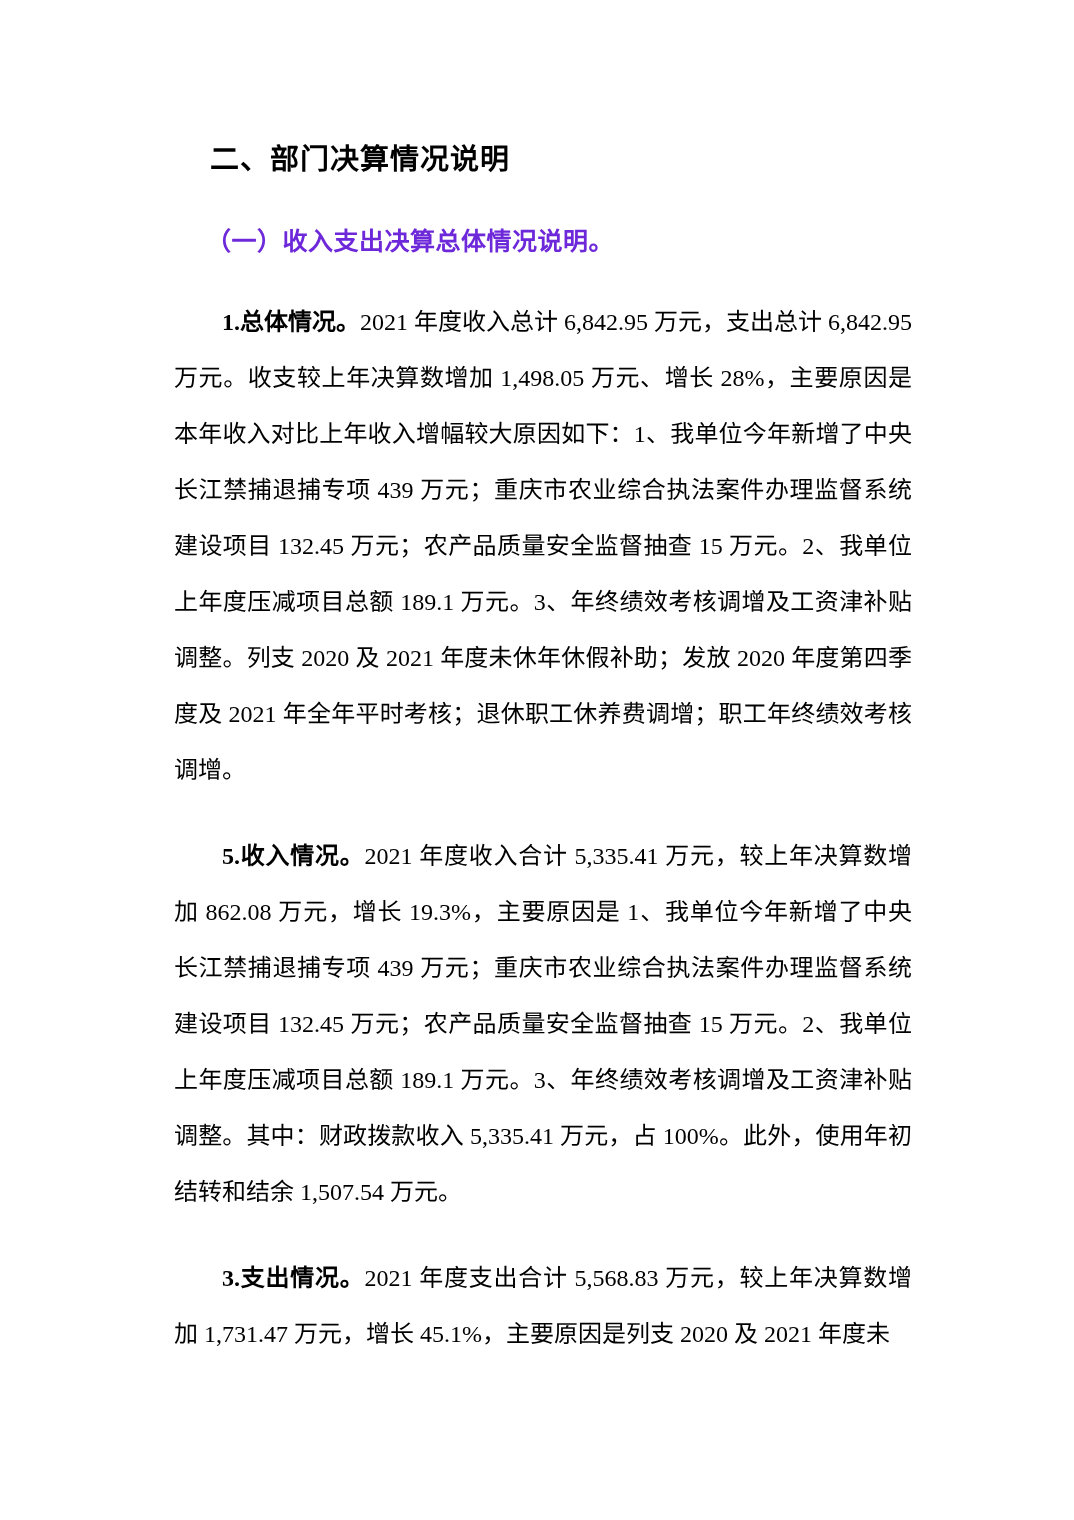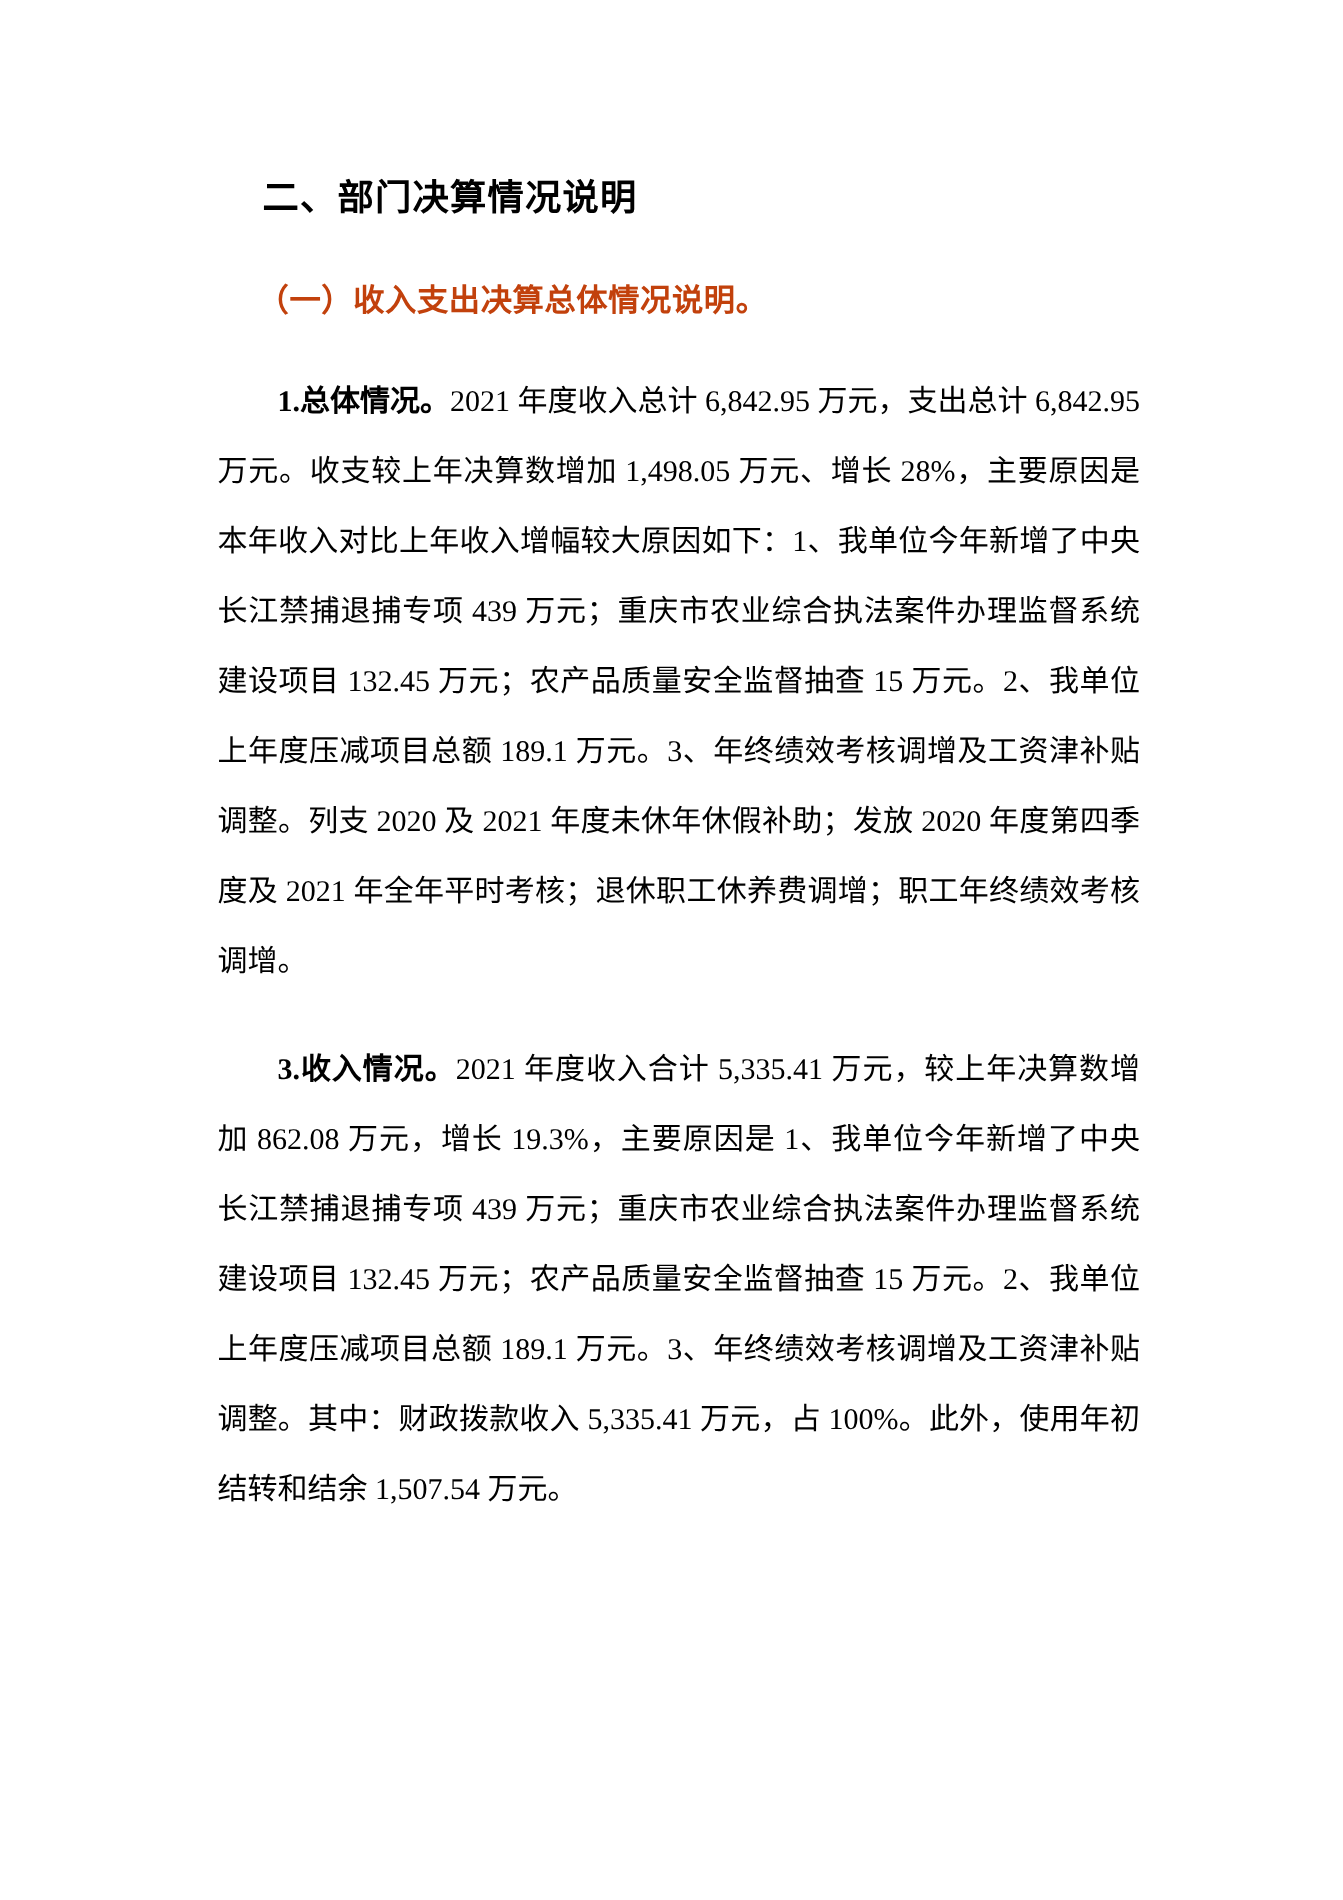--- a/index.html
+++ b/index.html
@@ -32,21 +32,21 @@
     color: #000000;
   }
   .doc-subtitle {
     margin: 46px 0 0 0;
     font-family: "Liberation Sans", "DejaVu Sans", sans-serif;
     font-weight: 700;
     font-size: 25px;
     line-height: 34px;
     text-indent: 44px;
     letter-spacing: 0.5px;
-    color: #c2410c;
+    color: #6d28d9;
   }
   .para {
     margin: 30px 0 0 12px;
     font-family: "Liberation Serif", "DejaVu Serif", serif;
     font-size: 24px;
     line-height: 56px;
     text-align: justify;
     text-indent: 2em;
     color: #000000;
   }
@@ -61,16 +61,17 @@
 <body>
 
 <div class="page">
 
   <h1 class="doc-title">二、部门决算情况说明</h1>
 
   <h2 class="doc-subtitle">（一）收入支出决算总体情况说明。</h2>
 
   <p class="para first"><span class="lead">1.总体情况。</span><span>2021 年度收入总计 6,842.95 万元，支出总计 6,842.95 万元。收支较上年决算数增加 1,498.05 万元、增长 28%，主要原因是本年收入对比上年收入增幅较大原因如下：1、我单位今年新增了中央长江禁捕退捕专项 439 万元；重庆市农业综合执法案件办理监督系统建设项目 132.45 万元；农产品质量安全监督抽查 15 万元。2、我单位上年度压减项目总额 189.1 万元。3、年终绩效考核调增及工资津补贴调整。列支 2020 及 2021 年度未休年休假补助；发放 2020 年度第四季度及 2021 年全年平时考核；退休职工休养费调增；职工年终绩效考核调增。</span></p>
 
-  <p class="para"><span class="lead">3.收入情况。</span><span>2021 年度收入合计 5,335.41 万元，较上年决算数增加 862.08 万元，增长 19.3%，主要原因是 1、我单位今年新增了中央长江禁捕退捕专项 439 万元；重庆市农业综合执法案件办理监督系统建设项目 132.45 万元；农产品质量安全监督抽查 15 万元。2、我单位上年度压减项目总额 189.1 万元。3、年终绩效考核调增及工资津补贴调整。其中：财政拨款收入 5,335.41 万元，占 100%。此外，使用年初结转和结余 1,507.54 万元。</span></p>
+  <p class="para"><span class="lead">5.收入情况。</span><span>2021 年度收入合计 5,335.41 万元，较上年决算数增加 862.08 万元，增长 19.3%，主要原因是 1、我单位今年新增了中央长江禁捕退捕专项 439 万元；重庆市农业综合执法案件办理监督系统建设项目 132.45 万元；农产品质量安全监督抽查 15 万元。2、我单位上年度压减项目总额 189.1 万元。3、年终绩效考核调增及工资津补贴调整。其中：财政拨款收入 5,335.41 万元，占 100%。此外，使用年初结转和结余 1,507.54 万元。</span></p>
 
+  <p class="para"><span class="lead">3.支出情况。</span><span>2021 年度支出合计 5,568.83 万元，较上年决算数增加 1,731.47 万元，增长 45.1%，主要原因是列支 2020 及 2021 年度未</span></p>
 
 </div>
 
 </body></html>

